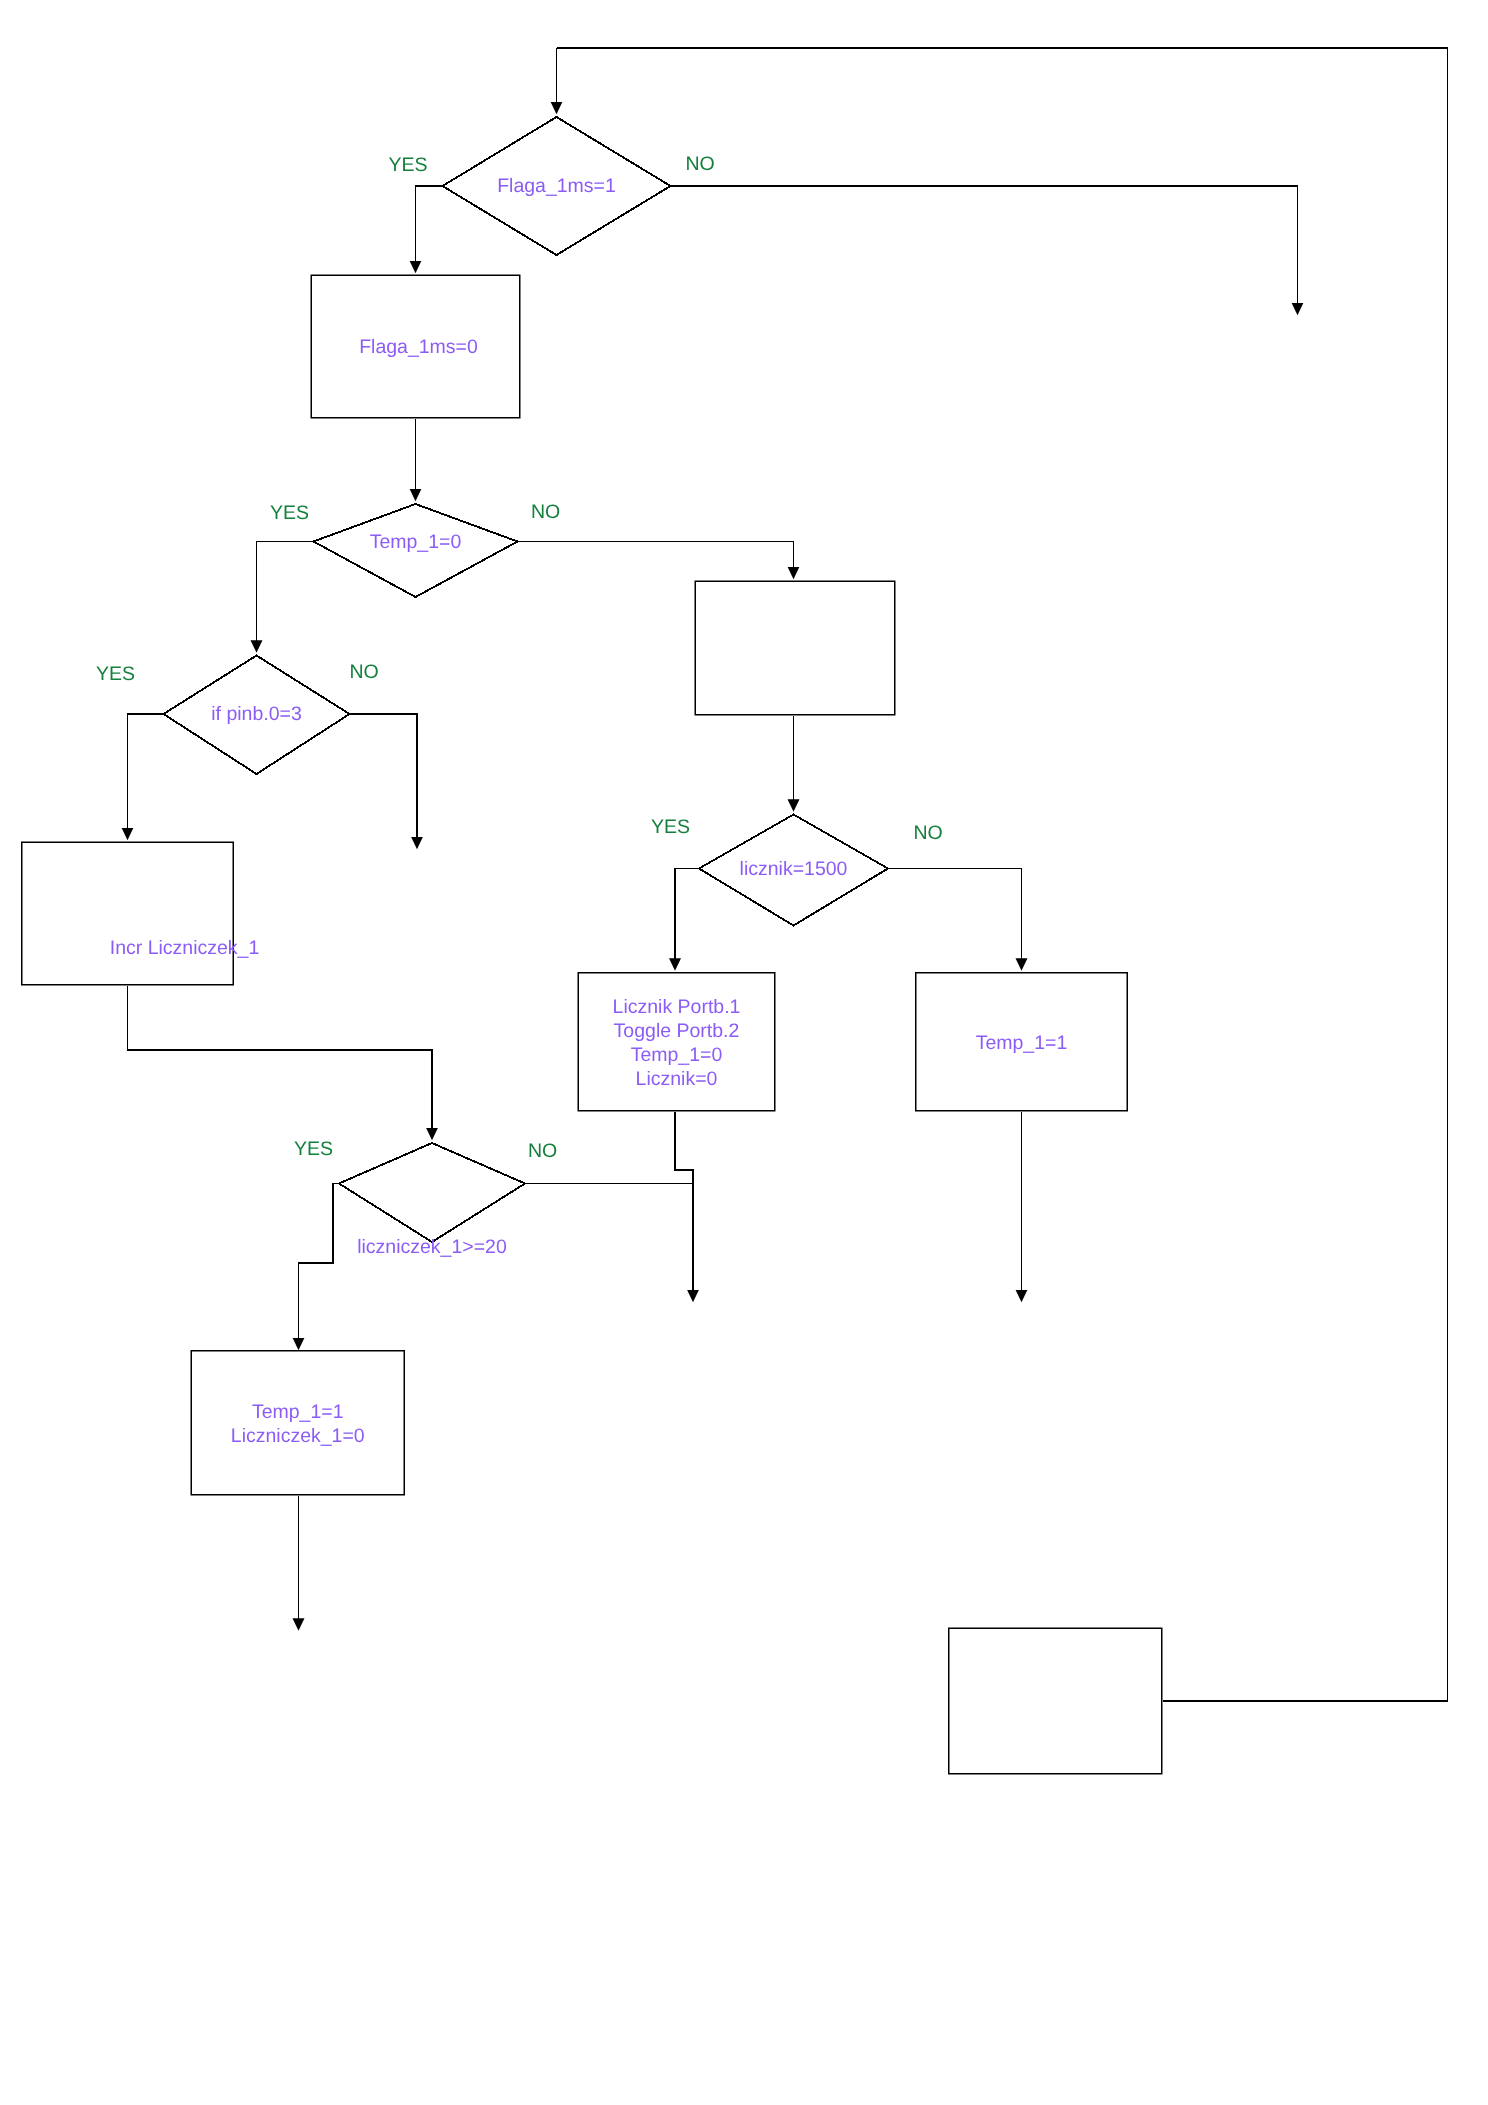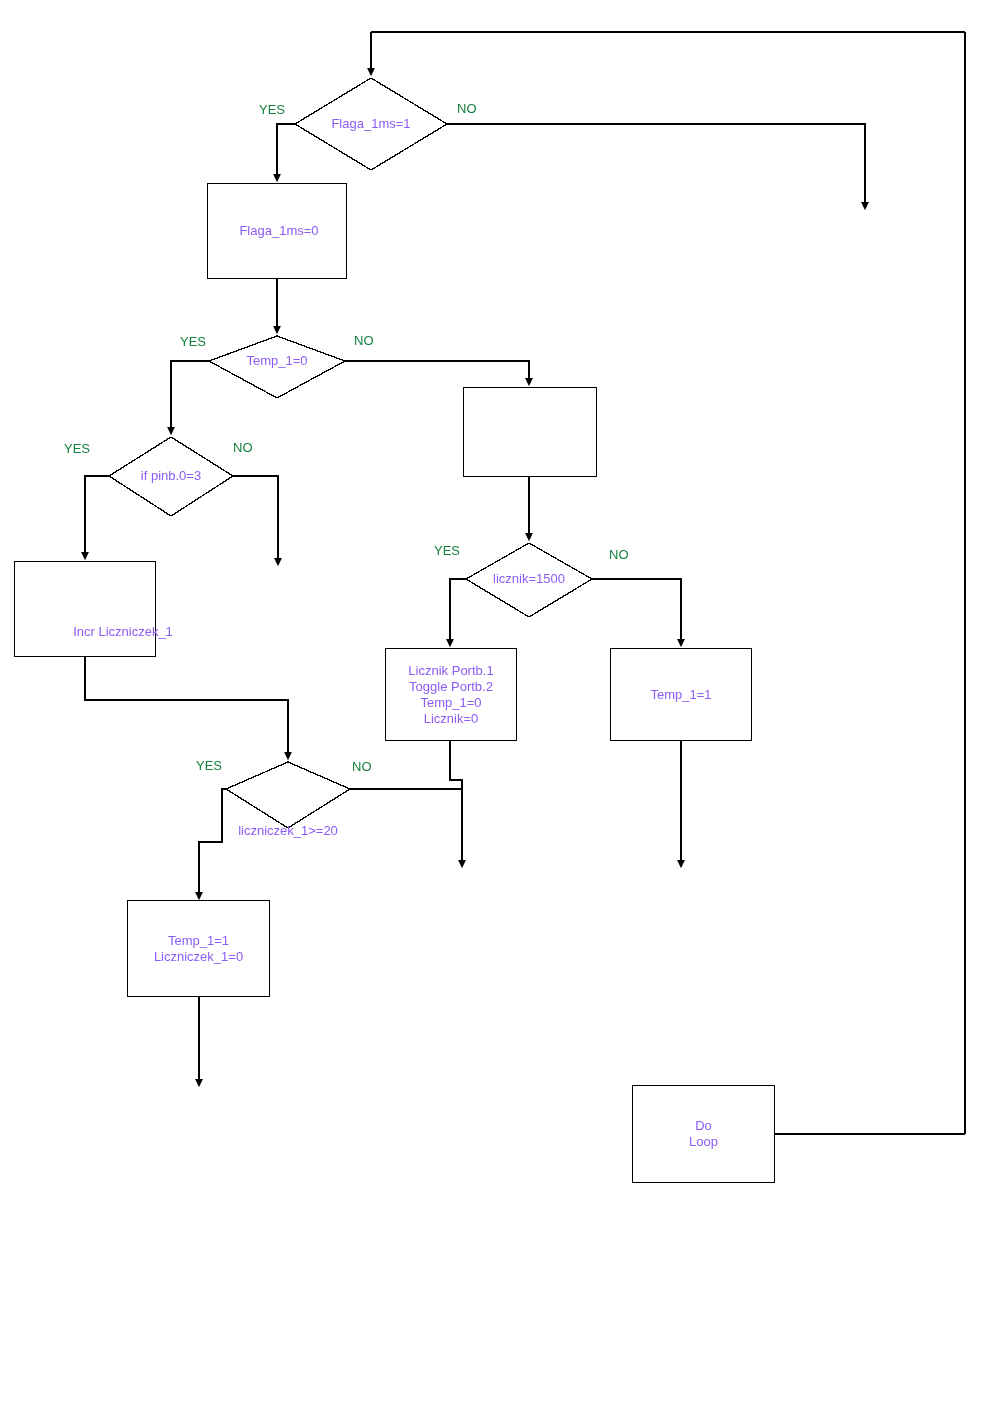--- a/index.html
+++ b/index.html
@@ -143,24 +143,20 @@
     <span>Temp_1=1</span>
   </div>
 
   <div class="proc-box" style="left:127px; top:900px; width:143px; height:97px;"></div>
   <div class="node-label" style="left:127px; top:900px; width:143px; height:97px;">
     <span>Temp_1=1</span>
     <span>Liczniczek_1=0</span>
   </div>
 
   <div class="proc-box" style="left:632px; top:1085px; width:143px; height:98px;"></div>
-  <div class="node-label" style="left:632px; top:1085px; width:143px; height:98px;">
-    <span>Do</span>
-    <span>Loop</span>
-  </div>
 
   <div class="node-label" style="left:295px; top:108px; width:152px; height:32px;">
     <span>Flaga_1ms=1</span>
   </div>
 
   <div class="node-label" style="left:209px; top:346px; width:136px; height:30px;">
     <span>Temp_1=0</span>
   </div>
 
   <div class="node-label" style="left:109px; top:461px; width:124px; height:30px;">

